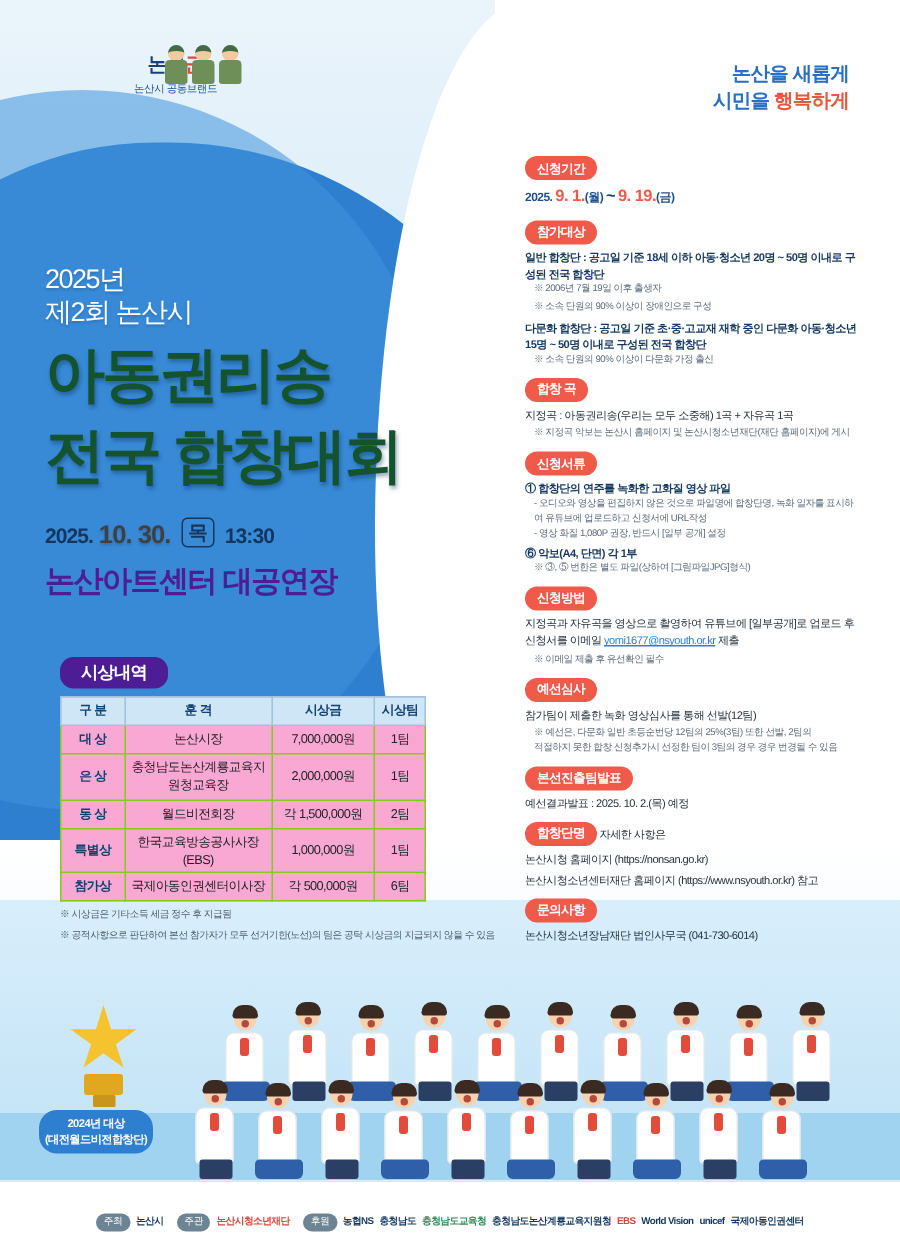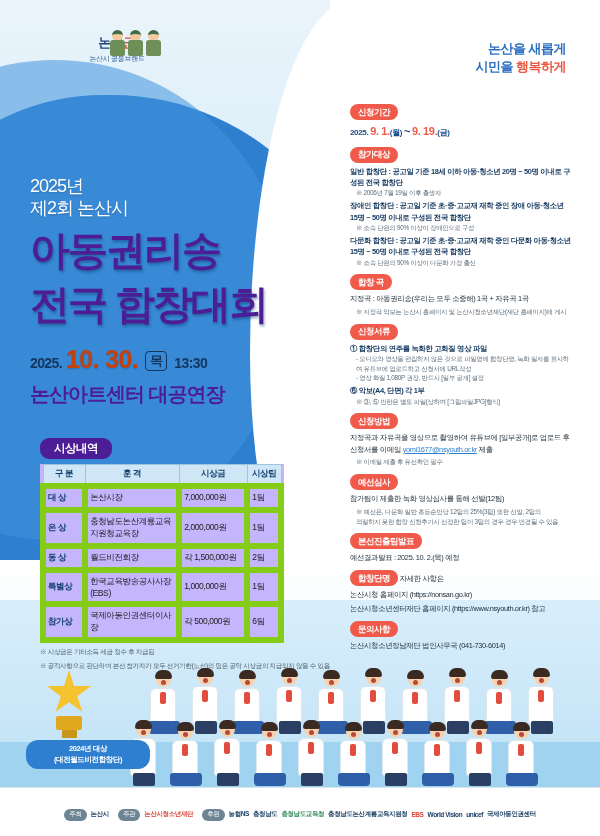--- a/index.html
+++ b/index.html
@@ -95,55 +95,55 @@
   .slogan-l2 .blue { color:#2a6fc0; }
   
   .title-wrap { position:absolute; left:30px; top:176px; width:300px; color:#fff; }
   .t-year {
     font-size:18px; font-weight:normal; letter-spacing:-1px; line-height:1.22;
     text-shadow:0 1px 2px rgba(0,0,0,.18);
   }
   .t-main {
     margin-top:8px;
     font-size:40px; font-weight:bold; letter-spacing:-2px; line-height:1.14;
-    color:#4c1d95;
+    color:#14532d;
     text-shadow:1px 2px 3px rgba(12,50,95,.45);
   }
   .t-date {
     margin-top:18px;
     color:#13365f; font-weight:bold; letter-spacing:-0.6px;
   }
   .t-date .small { font-size:14px; }
-  .t-date .big { font-size:25px; color:#c2410c; text-shadow:0 1px 2px rgba(0,0,0,.2);}
+  .t-date .big { font-size:17px; color:#404040; text-shadow:0 1px 2px rgba(0,0,0,.2);}
   .t-date .dow {
     display:inline-block; border:1.6px solid #13365f; border-radius:4px;
     padding:0 4px; font-size:13px; margin:0 3px; vertical-align:3px;
   }
   .t-place {
     margin-top:7px; font-size:20px; font-weight:bold; color:#4c1d95; letter-spacing:-1px;
   }
   
   .prize {
     position:absolute; left:40px; top:438px; width:290px;
   }
   .prize-head {
     display:inline-block; background:#4c1d95; color:#fff;
     font-size:11.5px; font-weight:bold; padding:3px 14px;
     border-radius:9px; margin-bottom:5px; letter-spacing:-0.5px;
   }
   table.prize-table {
-    width:244px; border-collapse:collapse; background:#c4b5fd;
+    width:244px; border-collapse:collapse; background:#f9a8d4;
     font-size:8.5px; color:#222;
   }
   table.prize-table th {
     background:#cfe6f6; color:#12406f; font-weight:bold;
     border:1px solid #9ec4dd; padding:3px 2px; letter-spacing:-0.4px;
   }
   table.prize-table td {
-    border:6px solid #84cc16; padding:3px 2px; text-align:left; letter-spacing:-0.4px;
+    border:1px solid #84cc16; padding:3px 2px; text-align:center; letter-spacing:-0.4px;
   }
   table.prize-table td.c0 { font-weight:bold; color:#12406f; width:52px; }
   table.prize-table td.c1 { width:120px; }
   table.prize-table td.c2 { width:78px; }
   table.prize-table td.c3 { width:40px; }
   .prize-note { margin-top:4px; font-size:6.5px; color:#4c5a66; line-height:1.5; letter-spacing:-0.3px;}
   
   .info {
     position:absolute; left:350px; top:104px; width:222px;
     color:#23323d; font-size:7.4px; line-height:1.52; letter-spacing:-0.35px;
@@ -200,21 +200,21 @@
     clip-path:polygon(50% 0%,61% 35%,98% 35%,68% 57%,79% 91%,50% 70%,21% 91%,32% 57%,2% 35%,39% 35%);
     margin:0 auto;
   }
   .trophy .base {
     width:26px; height:14px; background:#e0a81e; margin:0 auto; border-radius:2px;
   }
   .trophy .plate {
     width:15px; height:8px; background:#c9951a; margin:0 auto; border-radius:1px;
   }
   .award-badge {
-    position:absolute; left:26px; top:740px; width:124px;
+    position:absolute; left:26px; top:740px; width:76px;
     background:#2f7fd0; color:#fff; border-radius:12px; text-align:center;
     padding:4px 3px; font-size:7.5px; font-weight:bold; line-height:1.4;
     letter-spacing:-0.4px;
   }
   
   .footer {
     position:absolute; left:0; top:793px; width:600px; height:43px;
     display:flex; align-items:center; justify-content:center; gap:9px;
     font-size:7px; color:#4a5a66;
   }
@@ -349,21 +349,20 @@
       </div>
     </div>
 
     <div class="sec">
       <span class="tag">참가대상</span>
       <div class="row">
         <b>일반 합창단 : 공고일 기준 18세 이하 아동·청소년 20명 ~ 50명 이내로 구성된 전국 합창단</b>
         <span class="sub">※ 2006년 7월 19일 이후 출생자</span>
       </div>
       <div class="row">
-        <b>장애인 합창단 : 공고일 기준 초·중·고교재 재학 중인 장애 아동·청소년 15명 ~ 50명 이내로 구성된 전국 합창단</b>
         <span class="sub">※ 소속 단원의 90% 이상이 장애인으로 구성</span>
       </div>
       <div class="row">
         <b>다문화 합창단 : 공고일 기준 초·중·고교재 재학 중인 다문화 아동·청소년 15명 ~ 50명 이내로 구성된 전국 합창단</b>
         <span class="sub">※ 소속 단원의 90% 이상이 다문화 가정 출신</span>
       </div>
     </div>
 
     <div class="sec">
       <span class="tag">합창 곡</span>

